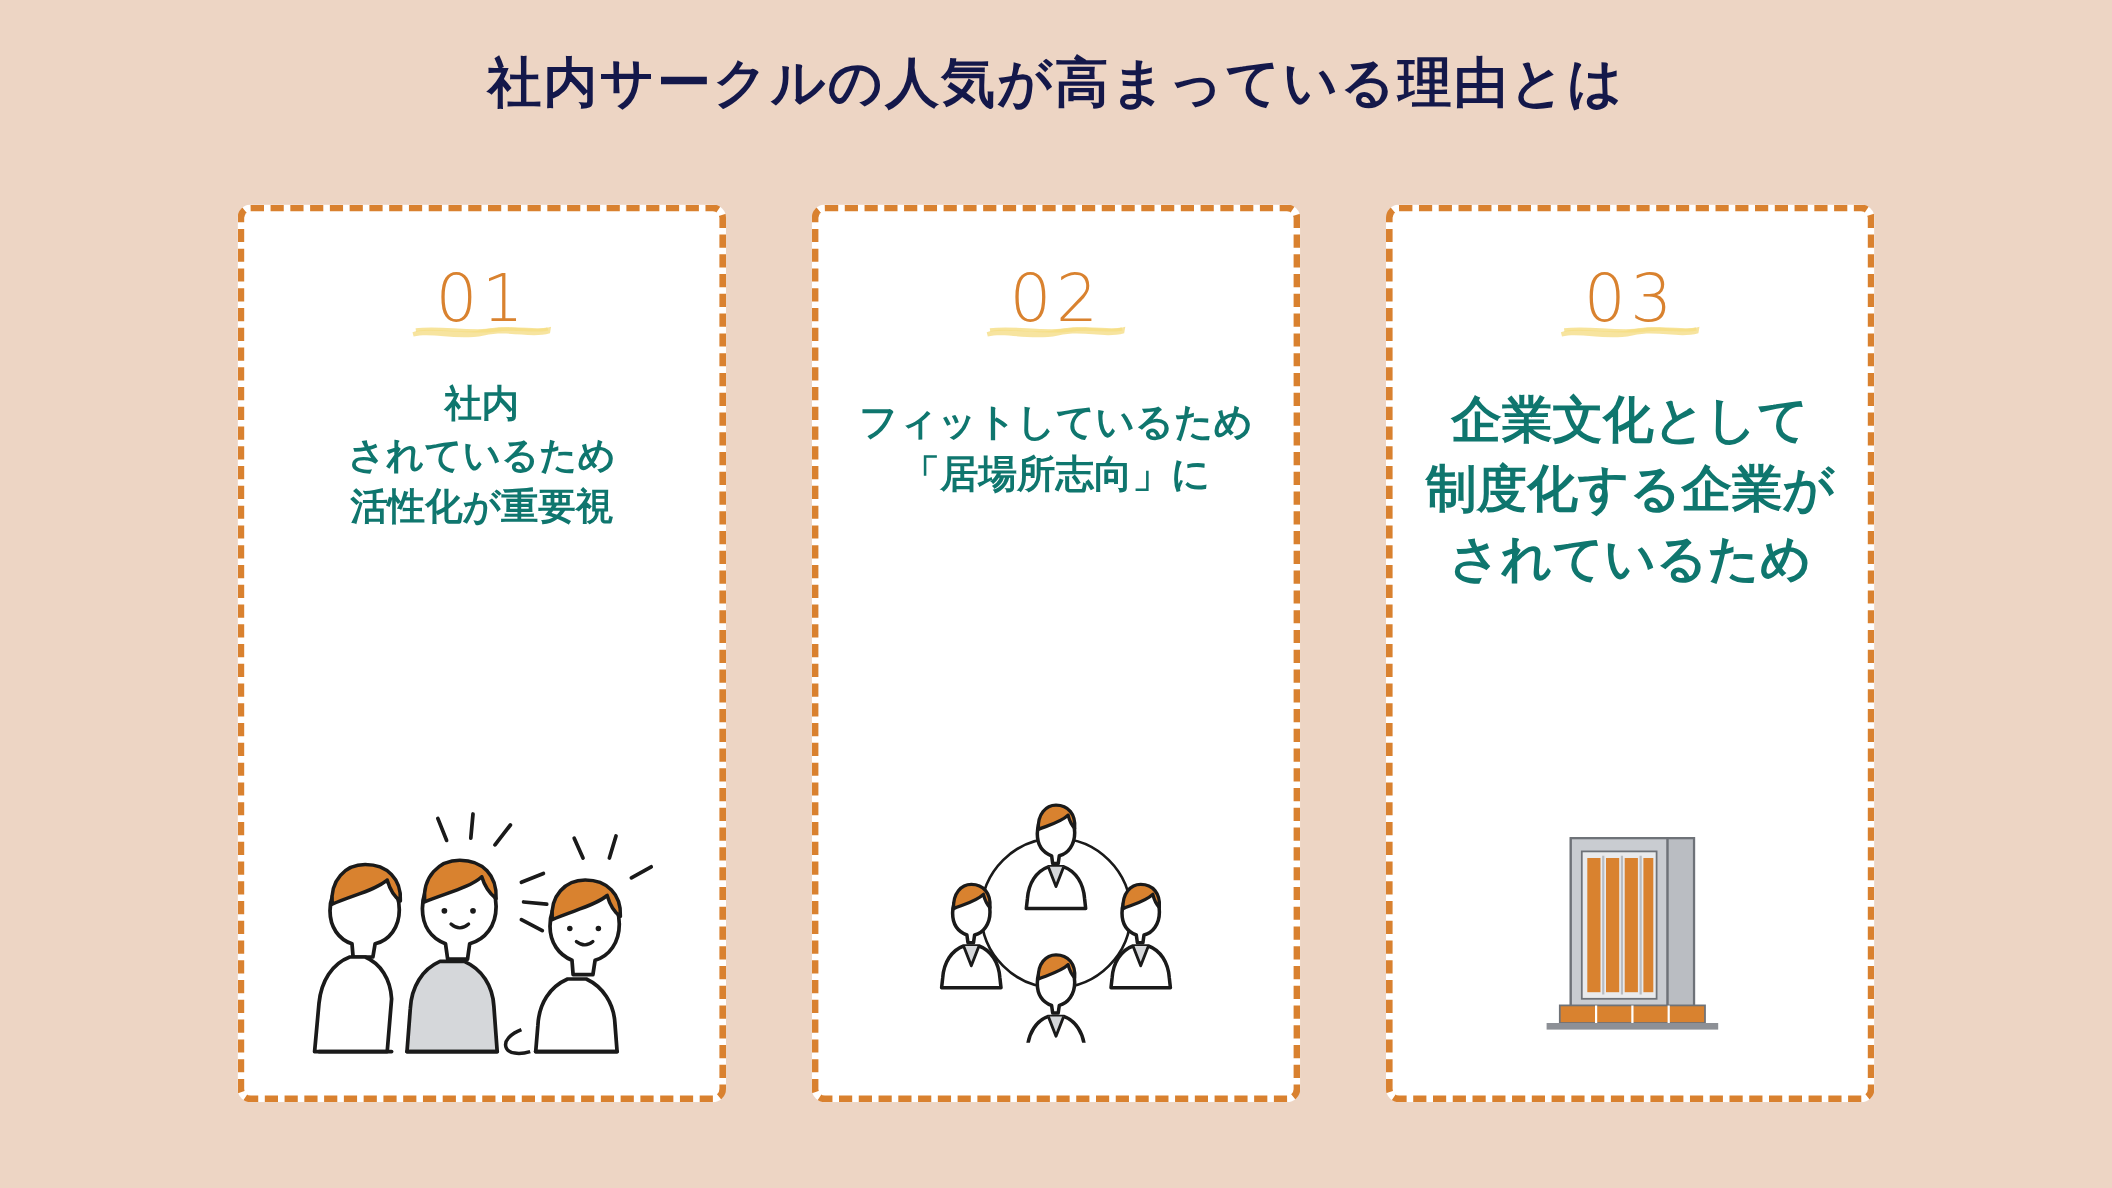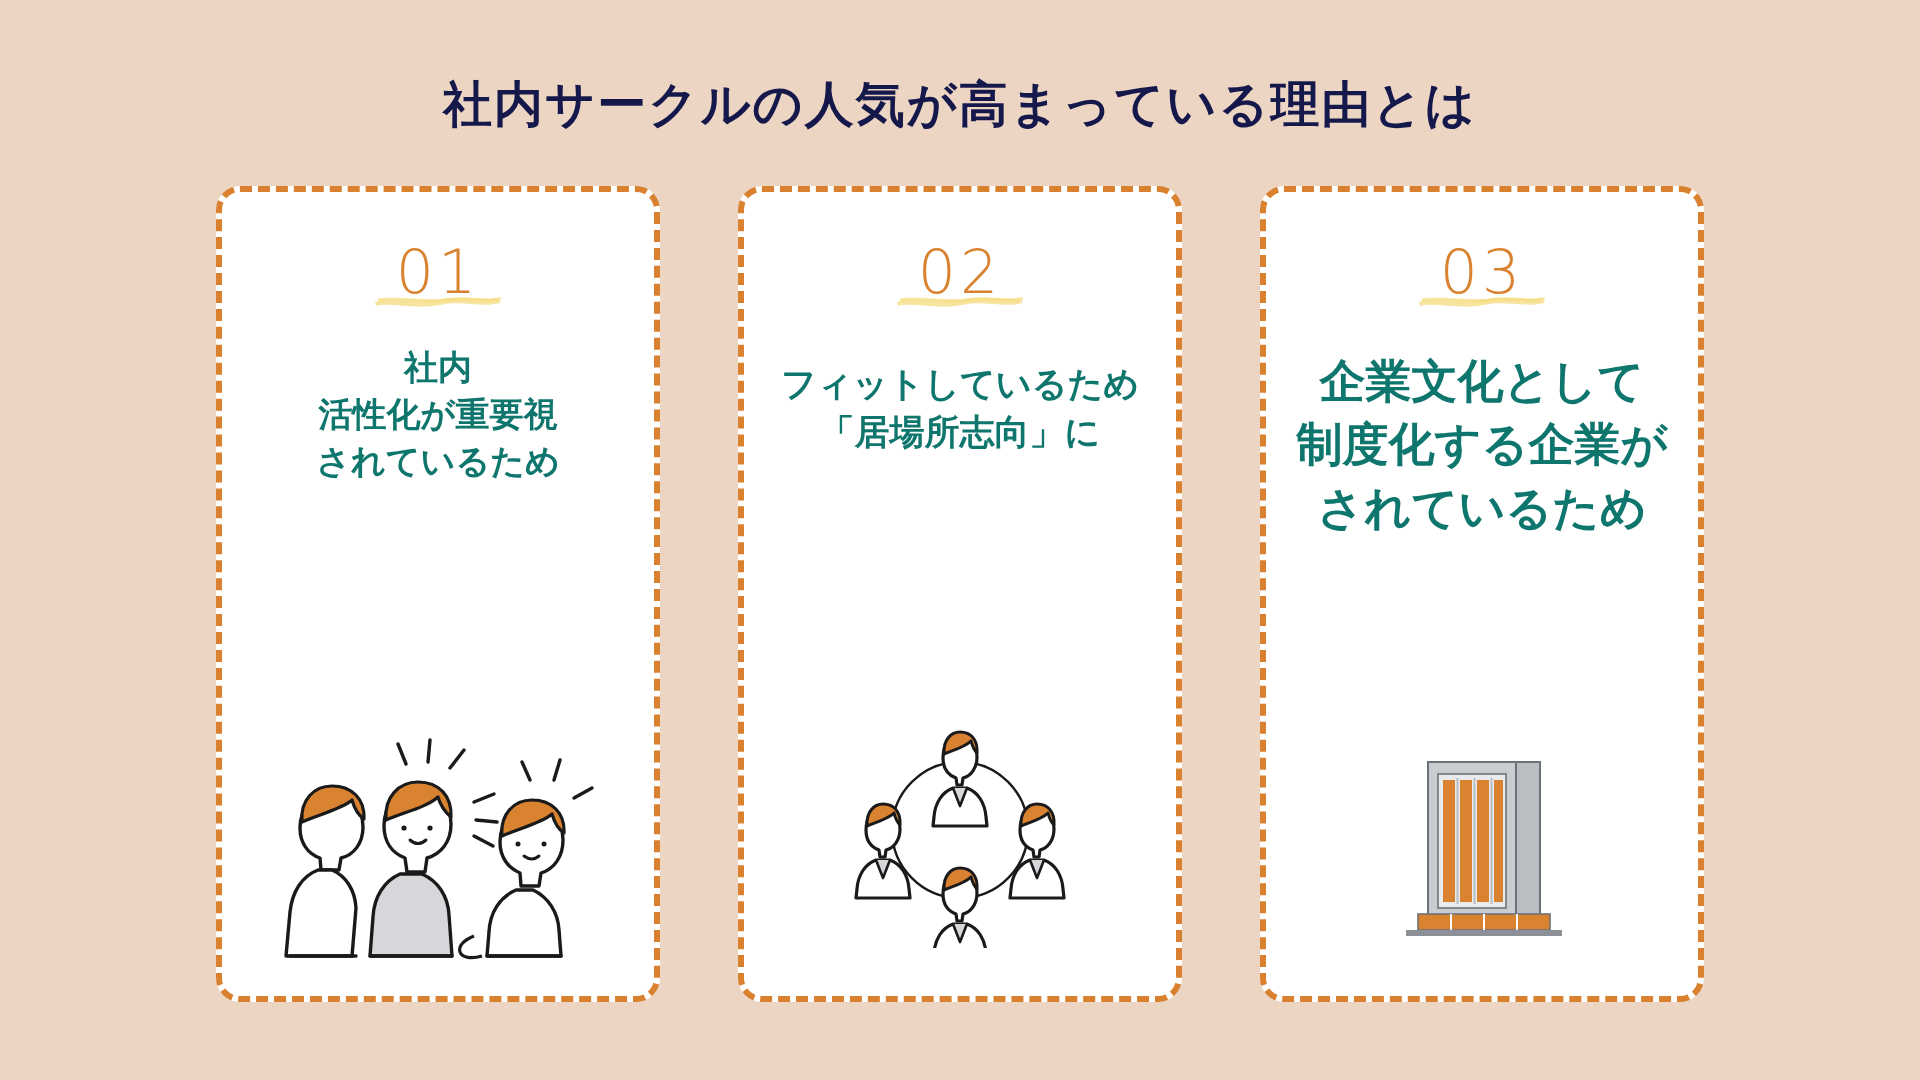--- a/index.html
+++ b/index.html
@@ -15,41 +15,41 @@
 
   
   #page-title {
     width: 100%;
     text-align: center;
     color: #14184a;
     font-size: 49px;
     font-weight: bold;
     letter-spacing: 2px;
     line-height: 1.1;
-    padding-top: 78px;
+    padding-top: 50px;
   }
 
   
   #cards-row {
     position: absolute;
     top: 186px;
     left: 0;
     width: 100%;
     display: flex;
     justify-content: center;
     gap: 78px;
   }
 
   .card {
     position: relative;
     width: 444px;
     height: 816px;
     background: #ffffff;
     border: 6px dashed #d9812f;
-    border-radius: 24px;
+    border-radius: 12px;
     display: flex;
     flex-direction: column;
     align-items: center;
   }
 
   
   .num-wrap {
     position: relative;
     margin-top: 42px;
     height: 76px;
@@ -121,22 +121,22 @@
     <div class="num-wrap">
       <svg class="num-highlight" viewBox="0 0 132 16">
         <path d="M3 10 C20 4, 45 13, 70 7 C92 2, 112 11, 129 5 L128 11 C110 16, 90 8, 68 13 C44 18, 20 10, 4 14 Z" fill="#f7e39a" opacity="0.95"></path>
         <path d="M6 8 C28 5, 52 11, 78 8 C98 5, 116 10, 126 7" stroke="#f5dd82" stroke-width="3" fill="none" opacity="0.8"></path>
       </svg>
       <div class="card-number">01</div>
     </div>
 
     <div class="card-text">
       <span class="line">社内</span>
+      <span class="line">されているため</span>
       <span class="line">活性化が重要視</span>
-      <span class="line">されているため</span>
     </div>
 
     <div class="illus i1">
 
       <svg width="320" height="230" viewBox="0 0 320 230">
         <g fill="none" stroke="#1a1a1a" stroke-width="3.4" stroke-linecap="round" stroke-linejoin="round">
 
           <path d="M128 28 L120 8"></path>
           <path d="M150 26 L152 4"></path>
           <path d="M172 32 L186 14"></path>

